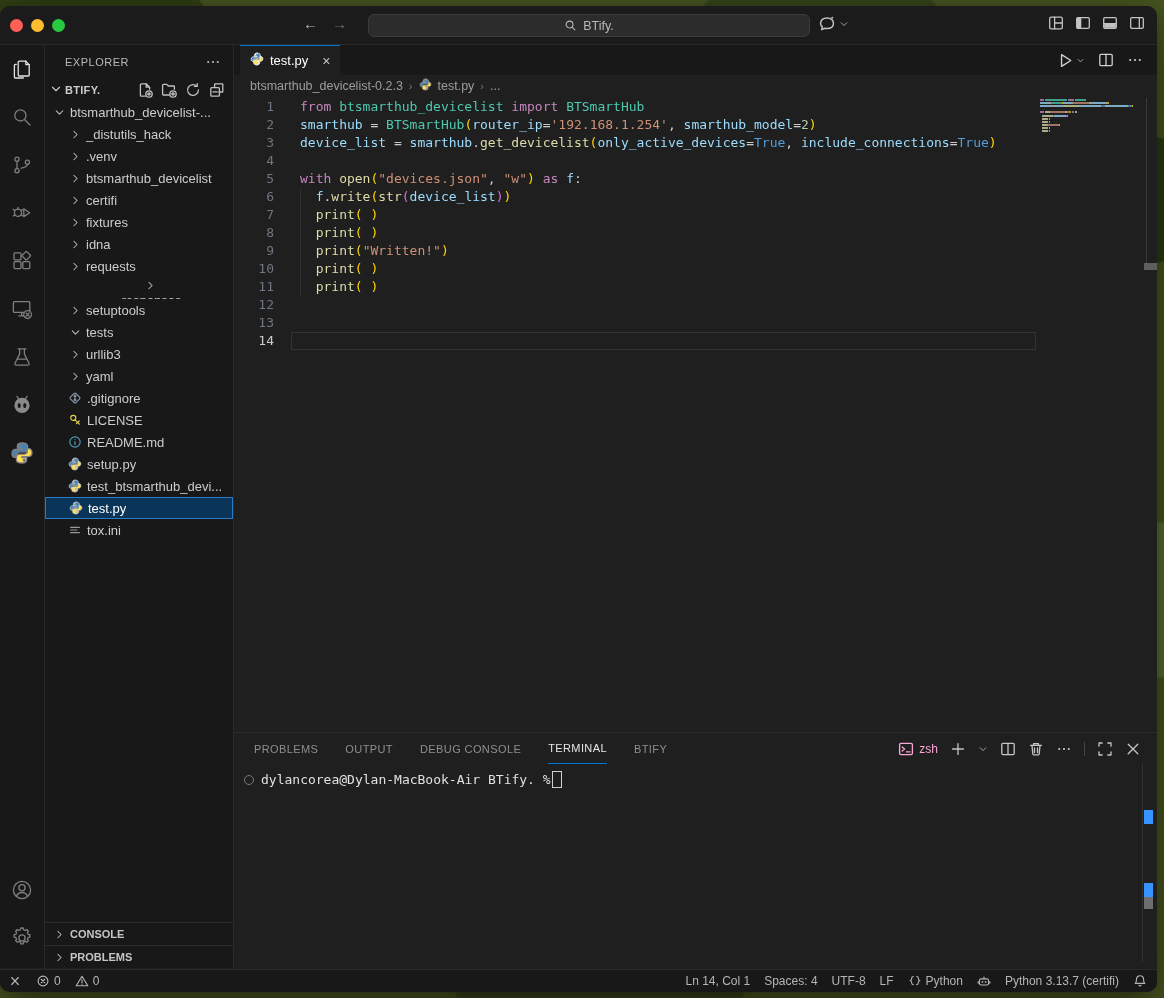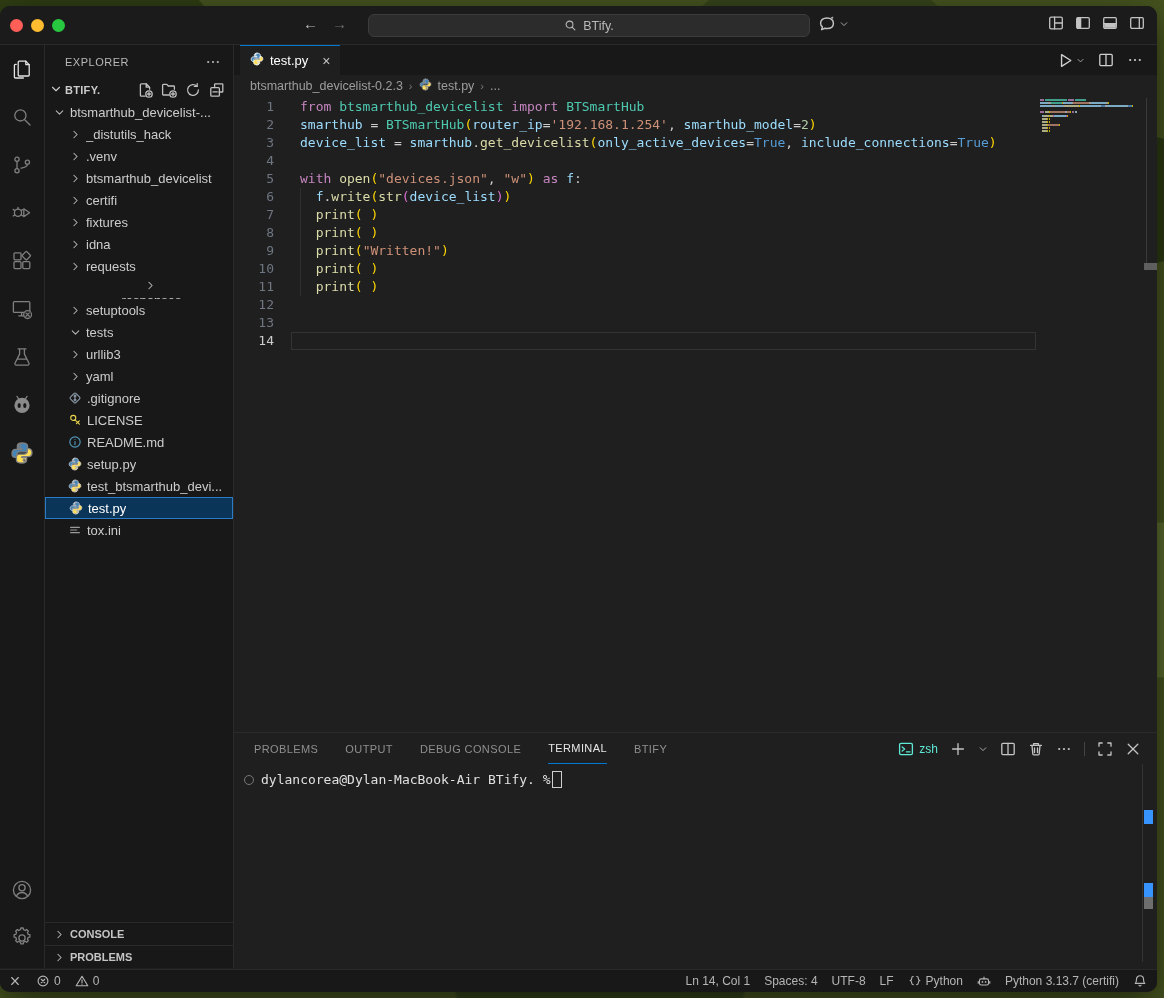--- a/index.html
+++ b/index.html
@@ -82,21 +82,21 @@
   .mline i{display:block;height:2px;}
   .ed-scroll-line{position:absolute;left:912px;top:53px;height:172px;border-left:1px solid #3a3a3a;}
   .ed-slider{position:absolute;left:910px;top:218px;width:13px;height:7px;background:#6e6e6e;opacity:.8;}
   
   .panel{position:absolute;left:234px;top:726px;right:0;bottom:24px;background:#1f1f1f;border-top:1px solid #2a2a2a;}
   .panel-tabs{position:absolute;left:20px;top:0;height:31px;display:flex;gap:27px;align-items:flex-end;}
   .ptab{font-size:11px;letter-spacing:.4px;color:#8f8f8f;height:31px;display:flex;align-items:center;cursor:pointer;box-sizing:border-box;}
   .ptab.active{color:#e7e7e7;border-bottom:1.5px solid #0078d4;}
   .panel-controls{position:absolute;right:16px;top:0;height:31px;display:flex;align-items:center;gap:12px;color:#c5c5c5;}
   .pc-divider{width:1px;height:14px;background:#444;}
-  .zsh-wrap{display:flex;align-items:center;gap:5px;font-size:12px;color:#5eead4;}
+  .zsh-wrap{display:flex;align-items:center;gap:5px;font-size:12px;color:#f9a8d4;}
   .term-line{position:absolute;left:10px;top:38px;display:flex;align-items:center;font-size:13px;color:#e0e0e0;}
   .term-deco{width:8px;height:8px;border:1.5px solid #787878;border-radius:50%;margin-right:7px;flex:none;}
   .term-cursor{display:inline-block;width:8px;height:15px;border:1px solid #cfcfcf;margin-left:1px;vertical-align:-2px;}
   .term-ruler{position:absolute;right:0;top:31px;bottom:6px;width:14px;border-left:1px solid #333333;}
   .tr-mark{position:absolute;left:1px;width:9px;}
   
   .statusbar{
     position:absolute;left:0;right:0;bottom:0;height:23px;background:#181818;border-top:1px solid #2a2a2a;
     display:flex;align-items:center;justify-content:space-between;font-size:12px;color:#b5b5b5;padding:0 10px 0 8px;box-sizing:border-box;
   }

